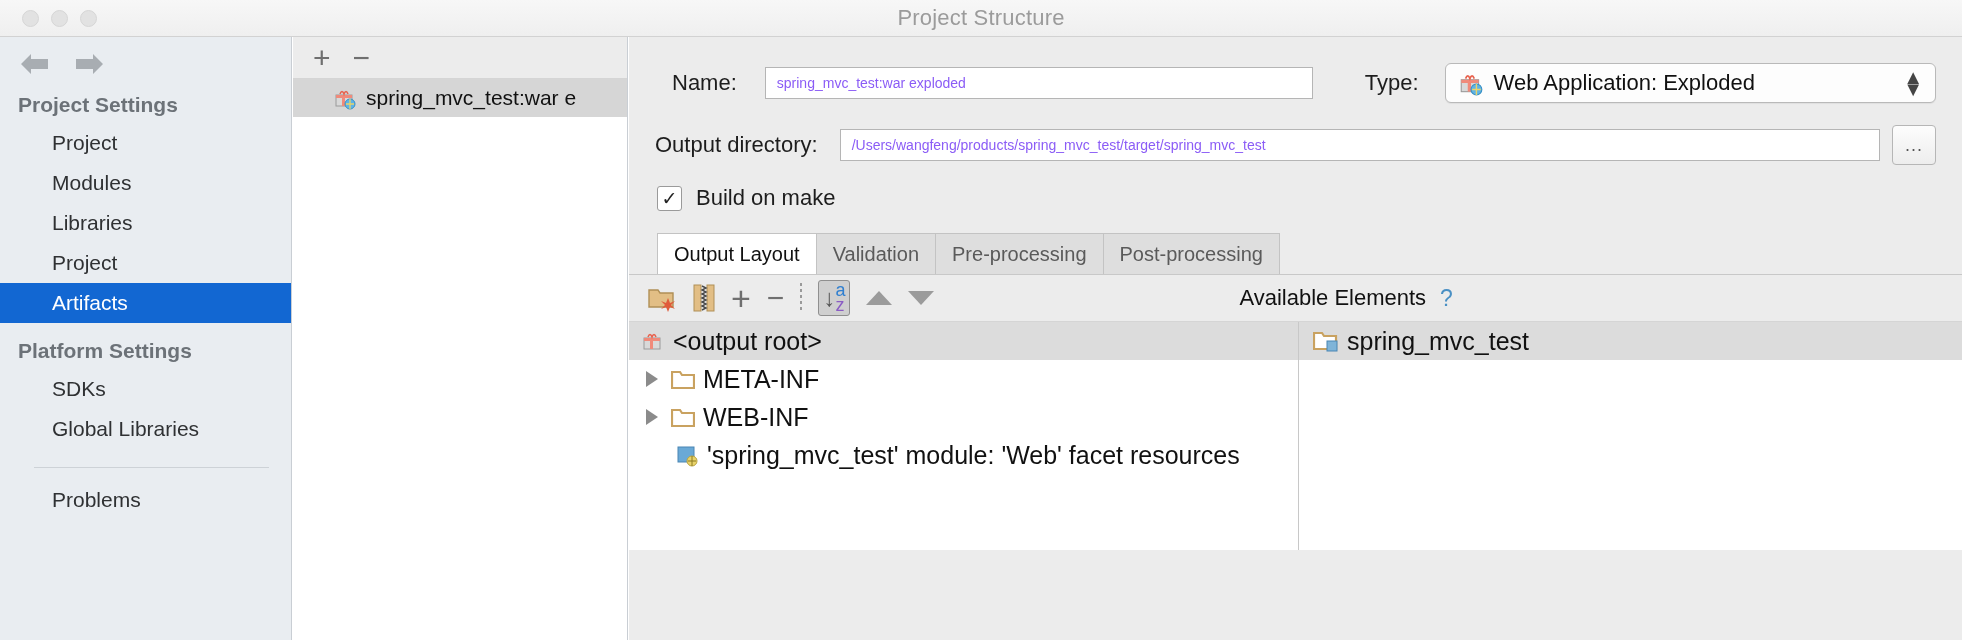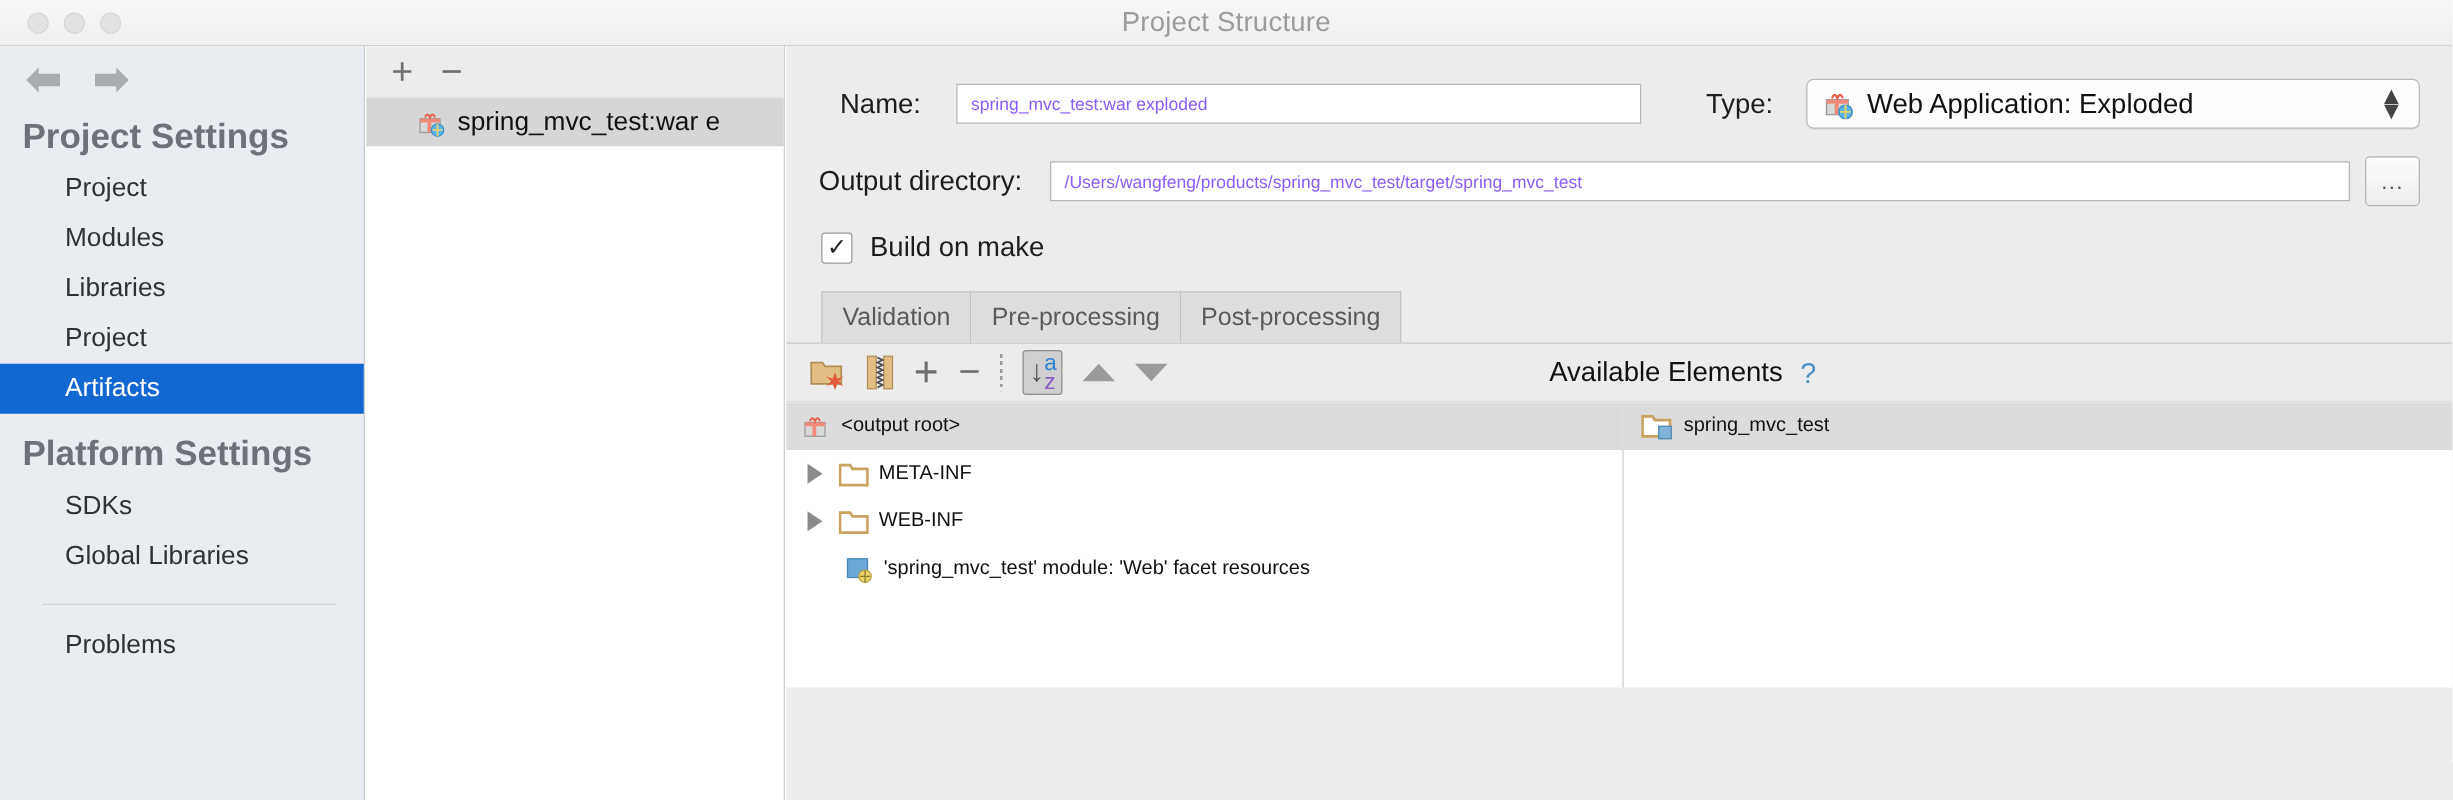--- a/index.html
+++ b/index.html
@@ -29,21 +29,21 @@
   }
 
   
   .sidebar {
     position: absolute; left: 0; top: 37px; width: 292px; height: 603px;
     background: #e9edf1; border-right: 1px solid #c9ced4;
   }
   .nav-arrows { display: flex; gap: 20px; padding: 14px 0 0 18px; }
   .arrow { width: 34px; height: 26px; }
   .sidebar-group {
-    font-size: 28px; font-weight: bold; color: #6c7278;
+    font-size: 21px; font-weight: bold; color: #6c7278;
     padding: 16px 0 6px 18px;
   }
   .sidebar-item {
     font-size: 21px; color: #2f3133; padding: 9px 0 9px 52px;
     line-height: 1.05;
   }
   .sidebar-item.selected { background: #1267d2; color: #ffffff; }
   .sidebar-sep {
     height: 1px; background: #cdd2d7; margin: 18px 22px 12px 34px;
   }
@@ -134,21 +134,21 @@
   .panes { display: flex; height: 228px; }
   .pane-left { width: 670px; border-right: 1px solid #c8c8c8; background:#fff; }
   .pane-right { flex: 1; background: #fff; }
   .avail-head {
     display: flex; gap: 14px;
     font-size: 22px; color: #111; padding-left: 14px;
   }
   .help-q { color: #4a90c4; font-size: 23px; }
   .tree-row {
     height: 38px; display: flex; align-items: center; gap: 8px;
-    font-size: 16px; color: #111; white-space: nowrap;
+    font-size: 25px; color: #111; white-space: nowrap;
   }
   .tree-row.header-row { background: #dcdcdc; }
   .disc { width: 22px; display: flex; justify-content: center; }
   .disc .tri-r { width: 0; height: 0;
     border-top: 8px solid transparent; border-bottom: 8px solid transparent;
     border-left: 12px solid #8b8b8b; }
   .indent-1 { padding-left: 12px; }
   .indent-2 { padding-left: 46px; }
   .pane-right .tree-row.header-row { padding-left: 14px; }
 
@@ -243,20 +243,21 @@
       <div class="txtbox" id="outdir-field" title="Output directory path">/Users/wangfeng/products/spring_mvc_test/target/spring_mvc_test</div>
       <div class="browse-btn">...</div>
     </div>
 
     <div class="field-row row3">
       <div class="checkbox">✓</div>
       <span class="cb-label">Build on make</span>
     </div>
 
     <div class="tabs">
+      <div class="tab active">Output Layout</div>
       <div class="tab">Validation</div>
       <div class="tab">Pre-processing</div>
       <div class="tab">Post-processing</div>
     </div>
 
     <div class="layout-bar">
       <svg class="ic" width="30" height="28" viewBox="0 0 30 28">
         <path d="M2 6 h9 l2 3 h13 v14 H2 Z" fill="#e2be85" stroke="#b08f56" stroke-width="1.4"></path>
         <path d="M21 14 l2 5 5 -2 -4 4 4 4 -5 -2 -2 5 -2 -5 -5 2 4 -4 -4 -4 5 2 Z" fill="#e05b3a"></path>
       </svg>

